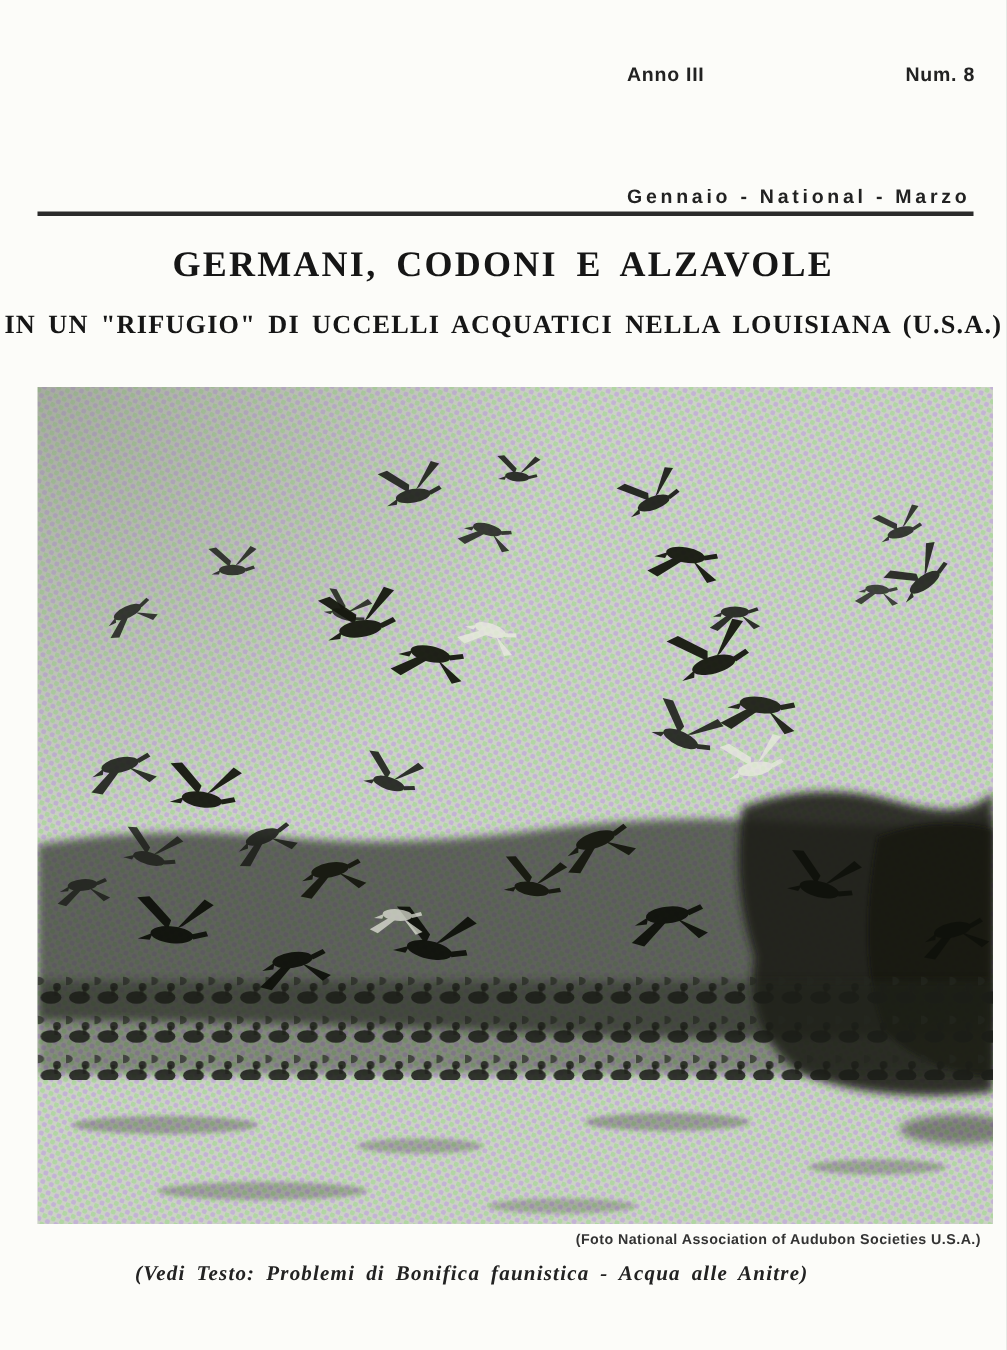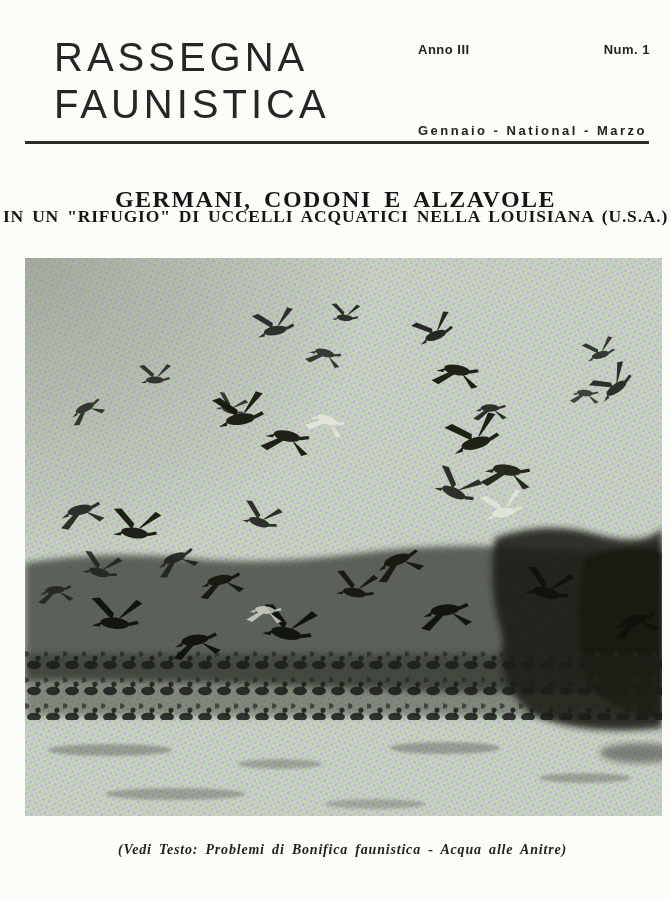--- a/index.html
+++ b/index.html
@@ -22,21 +22,21 @@
     font-weight:700;font-size:13px;color:#222;
   }
   .issue-row{display:flex;justify-content:space-between;letter-spacing:.5px;text-align:center;}
   .issue-months{letter-spacing:2.5px;white-space:nowrap;}
   .rule{
     position:absolute;left:25px;top:141px;width:624px;height:3px;
     background:#2b2b2b;
   }
   
   .title1{
-    position:absolute;left:0;top:186px;width:671px;text-align:center;
+    position:absolute;left:0;top:164px;width:671px;text-align:center;
     font-family:"Liberation Serif",serif;font-weight:700;
     font-size:24px;letter-spacing:1.5px;word-spacing:5px;color:#161616;
   }
   .title2{
     position:absolute;left:0;top:206px;width:671px;text-align:center;
     font-family:"Liberation Serif",serif;font-weight:700;
     font-size:17.5px;letter-spacing:.8px;word-spacing:3px;color:#161616;
   }
   
   .photo{
@@ -45,37 +45,33 @@
   }
   .photo svg{display:block;width:100%;height:100%;}
   .photo-credit{
     position:absolute;left:25px;top:821px;width:637px;
     text-align:right;padding-right:8px;box-sizing:border-box;
     font-weight:700;font-size:9.5px;letter-spacing:.3px;color:#333;
   }
   .footer-caption{
     position:absolute;left:0;top:842px;width:629px;text-align:center;
     font-family:"Liberation Serif",serif;font-style:italic;font-weight:700;
-    font-size:14px;letter-spacing:.8px;word-spacing:3px;color:#222;padding-left:28px;
+    font-size:14px;letter-spacing:.8px;word-spacing:3px;color:#222;
   }
 </style>
 </head>
 <body>
 
 <div class="page">
 
-  <div class="masthead">
-    <div>RASSEGNA</div>
-    <div>FAUNISTICA</div>
-  </div>
 
   <div class="issue">
     <div class="issue-row">
       <span>Anno III</span>
-      <span>Num. 1</span>
+      <span>Num. 8</span>
     </div>
     <div class="issue-row issue-months">
       <span>Gennaio - National - Marzo</span>
     </div>
   </div>
 
   <div class="rule"></div>
 
   <div class="title1">GERMANI, CODONI E ALZAVOLE</div>
   <div class="title2">IN UN "RIFUGIO" DI UCCELLI ACQUATICI NELLA LOUISIANA (U.S.A.)</div>
@@ -171,16 +167,17 @@
       <use href="#bird2" fill="#0f110b" opacity=".95" transform="translate(420,352) scale(1.6) rotate(-6)"></use>
       <use href="#bird" fill="#0f110b" opacity=".9" transform="translate(522,332) scale(1.5) rotate(14)"></use>
       <use href="#bird2" fill="#0f110b" opacity=".9" transform="translate(610,362) scale(1.4) rotate(-12)"></use>
 
       <use href="#bird2" fill="#e9ebdf" opacity=".8" transform="translate(302,162) scale(1.2) rotate(20)"></use>
       <use href="#bird" fill="#e9ebdf" opacity=".75" transform="translate(478,252) scale(1.3) rotate(-10)"></use>
       <use href="#bird2" fill="#e9ebdf" opacity=".7" transform="translate(240,352) scale(1.1) rotate(5)"></use>
     </svg>
   </div>
 
+  <div class="photo-credit">(Foto  National Association of Audubon Societies U.S.A.)</div>
 
   <div class="footer-caption">(Vedi Testo: Problemi di Bonifica faunistica - Acqua alle Anitre)</div>
 
 </div>
 
 </body></html>

